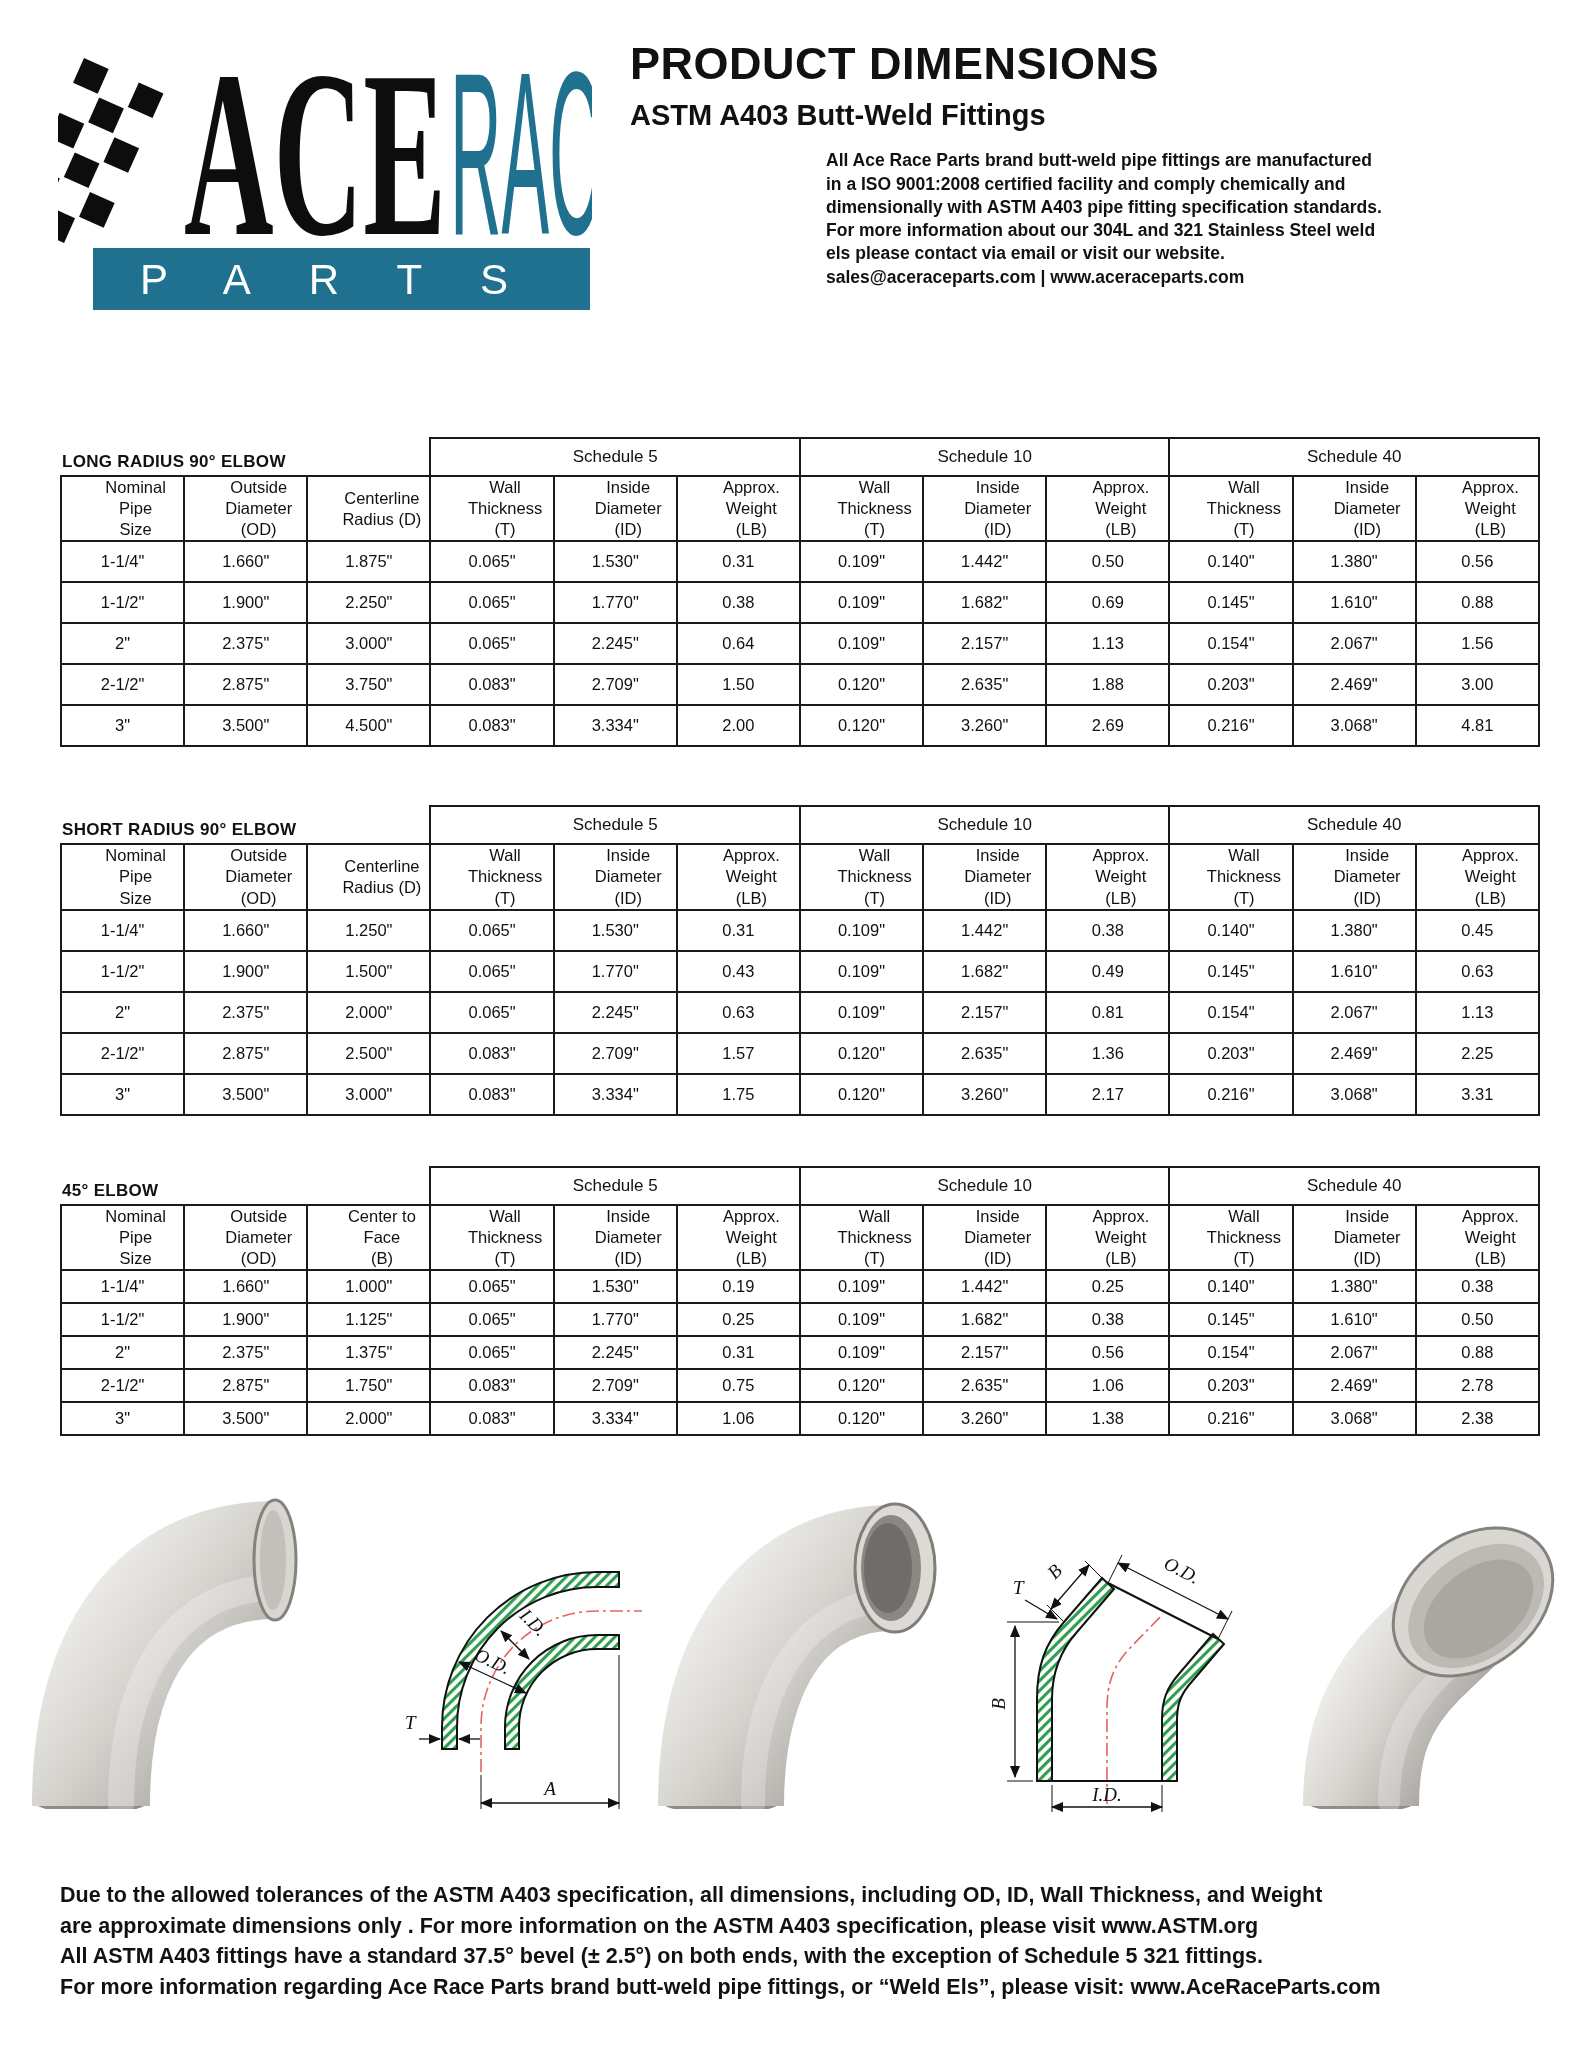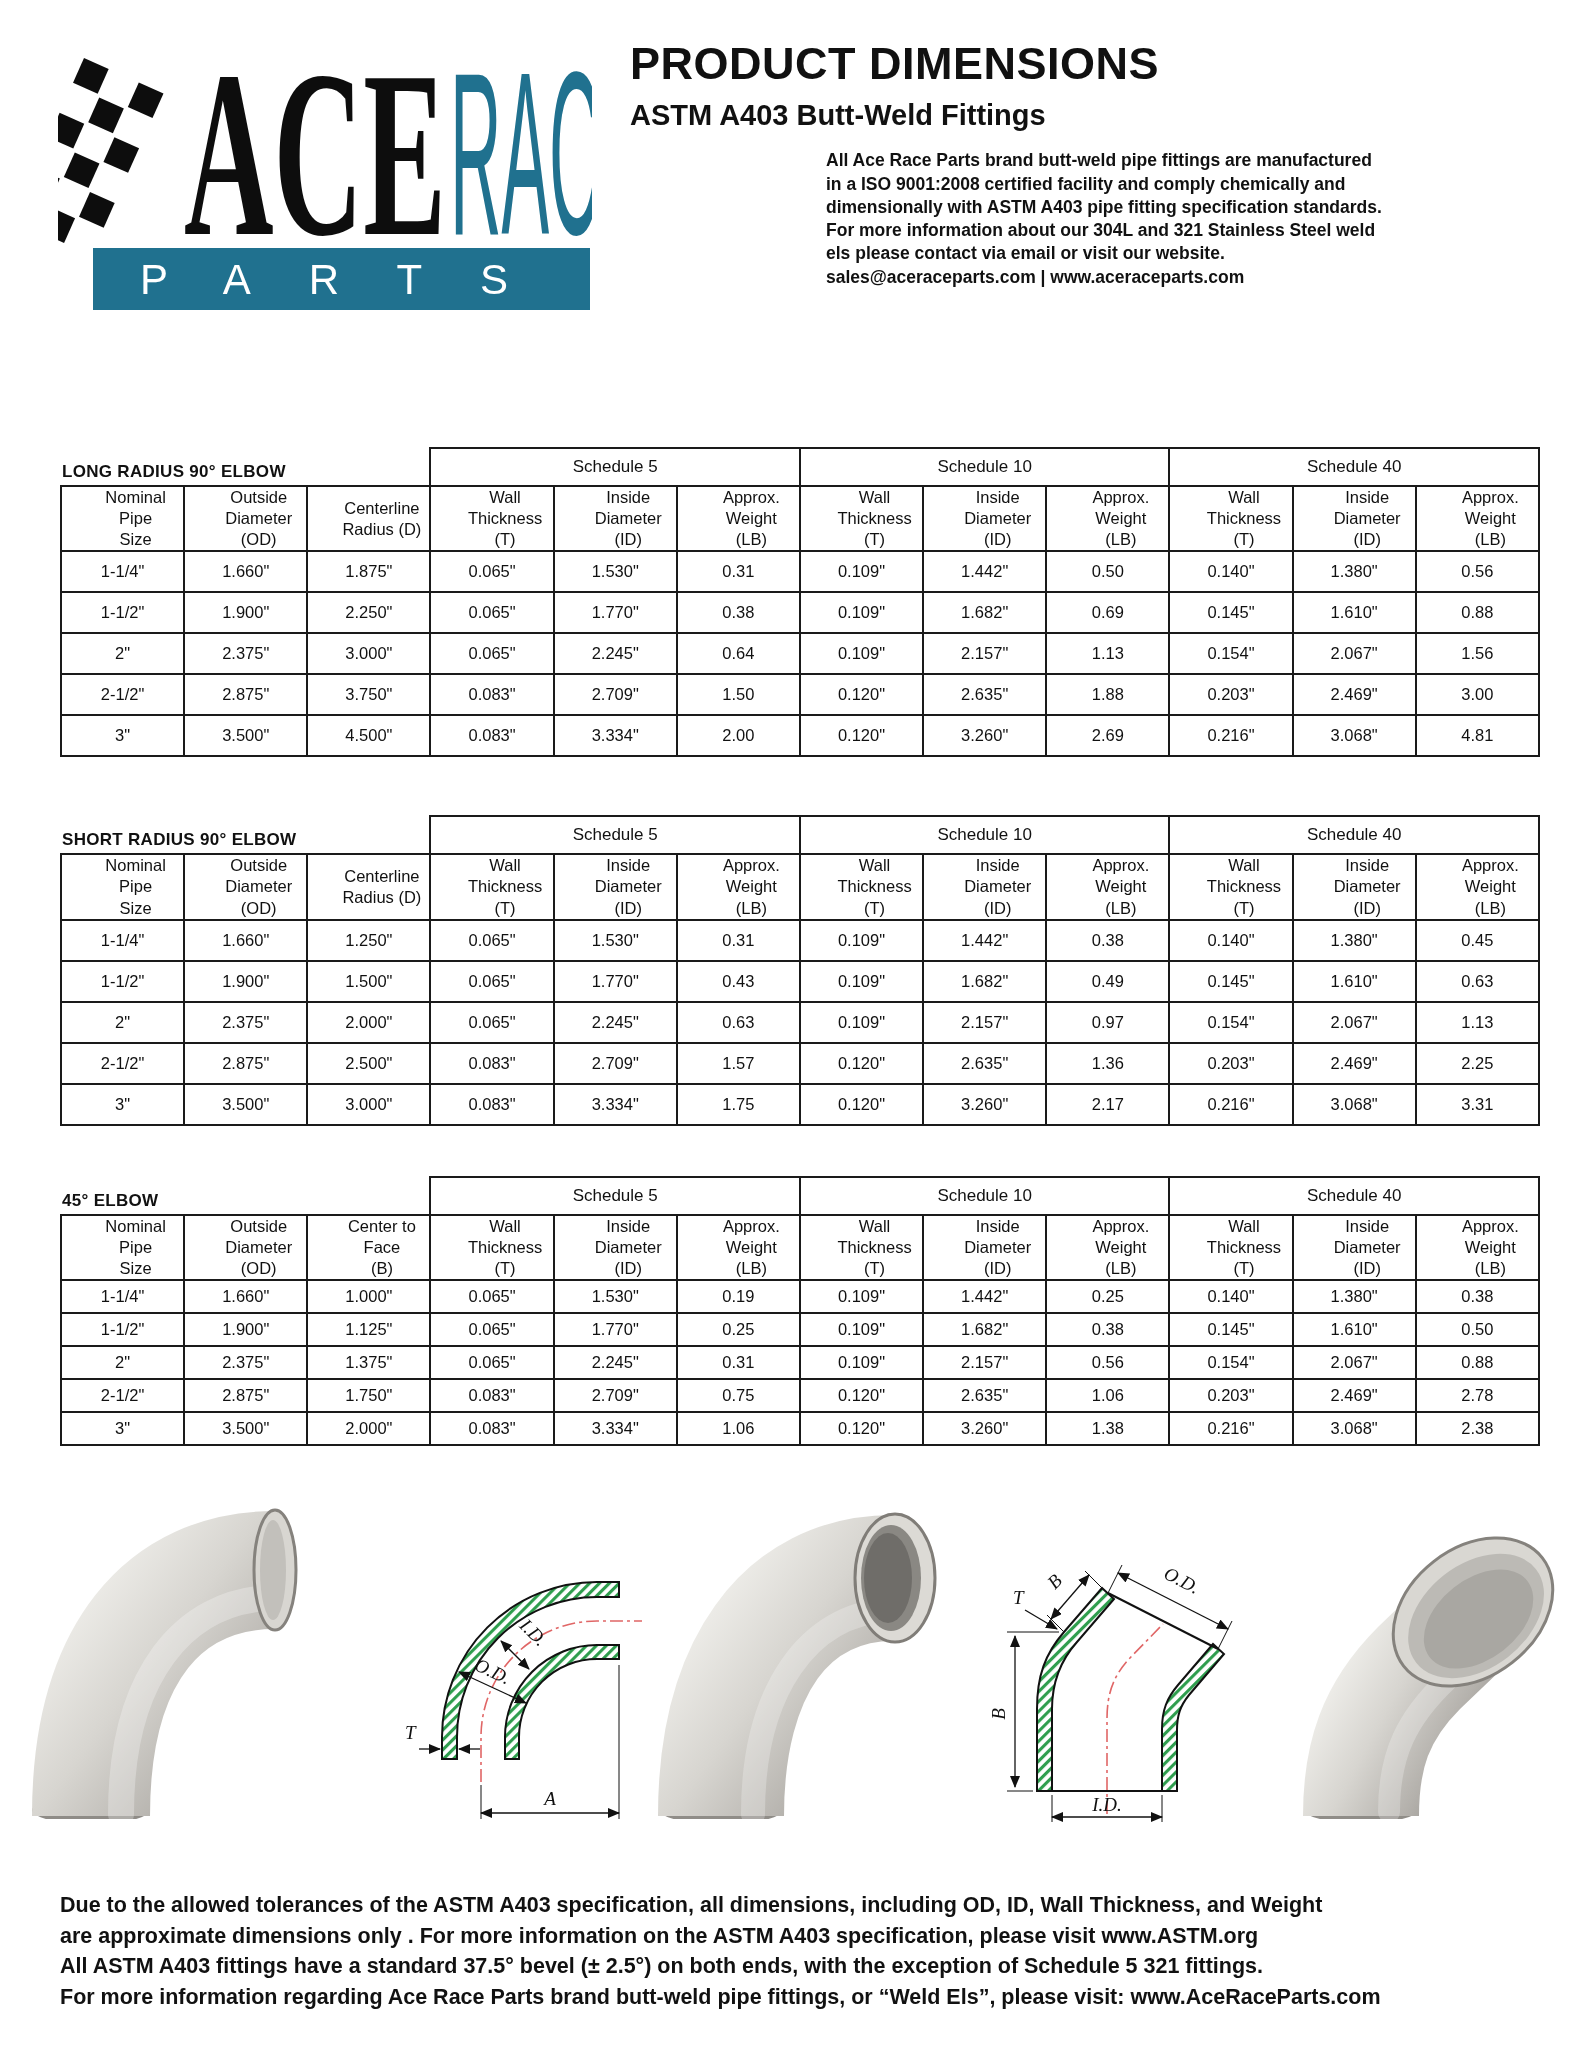--- a/index.html
+++ b/index.html
@@ -18,21 +18,21 @@
   
   .tables{margin-left:60px;width:1480px;}
   table{border-collapse:collapse;width:1480px;table-layout:fixed;font-size:16.5px;color:#111;}
   th,td{border:2px solid #1a1a1a;text-align:center;padding:0 2px;font-weight:normal;}
   tr.sched-row th{height:34px;font-size:17px;}
   th.title-cell{border:none;text-align:left;vertical-align:bottom;font-weight:bold;font-size:25.5px;letter-spacing:.3px;padding:0 0 3px 1px;}
   tr.head-row th{height:58px;white-space:pre-line;line-height:1.28;padding-left:28px;}
   tbody td{height:39px;}
   table.compact tr.head-row th{height:52px;}
   table.compact tbody td{height:31px;}
-  .tbl-1{margin-top:12px;}
+  .tbl-1{margin-top:2px;}
   .tbl-2{margin-top:58px;}
   .tbl-3{margin-top:50px;}
 
   
   .figures{margin-top:46px;display:flex;justify-content:center;align-items:center;gap:10px;height:330px;}
   .figures svg{display:block;}
   .dim-label{font-family:"Liberation Serif",serif;font-style:italic;font-size:19px;fill:#111;}
 
   
   .footer{margin:68px 40px 0 60px;font-size:21.5px;font-weight:bold;line-height:1.42;}
@@ -269,21 +269,21 @@
         </tr>
         <tr>
           <td>2"</td>
           <td>2.375"</td>
           <td>2.000"</td>
           <td>0.065"</td>
           <td>2.245"</td>
           <td>0.63</td>
           <td>0.109"</td>
           <td>2.157"</td>
-          <td>0.97</td>
+          <td>0.81</td>
           <td>0.154"</td>
           <td>2.067"</td>
           <td>1.13</td>
         </tr>
         <tr>
           <td>2-1/2"</td>
           <td>2.875"</td>
           <td>2.500"</td>
           <td>0.083"</td>
           <td>2.709"</td>

